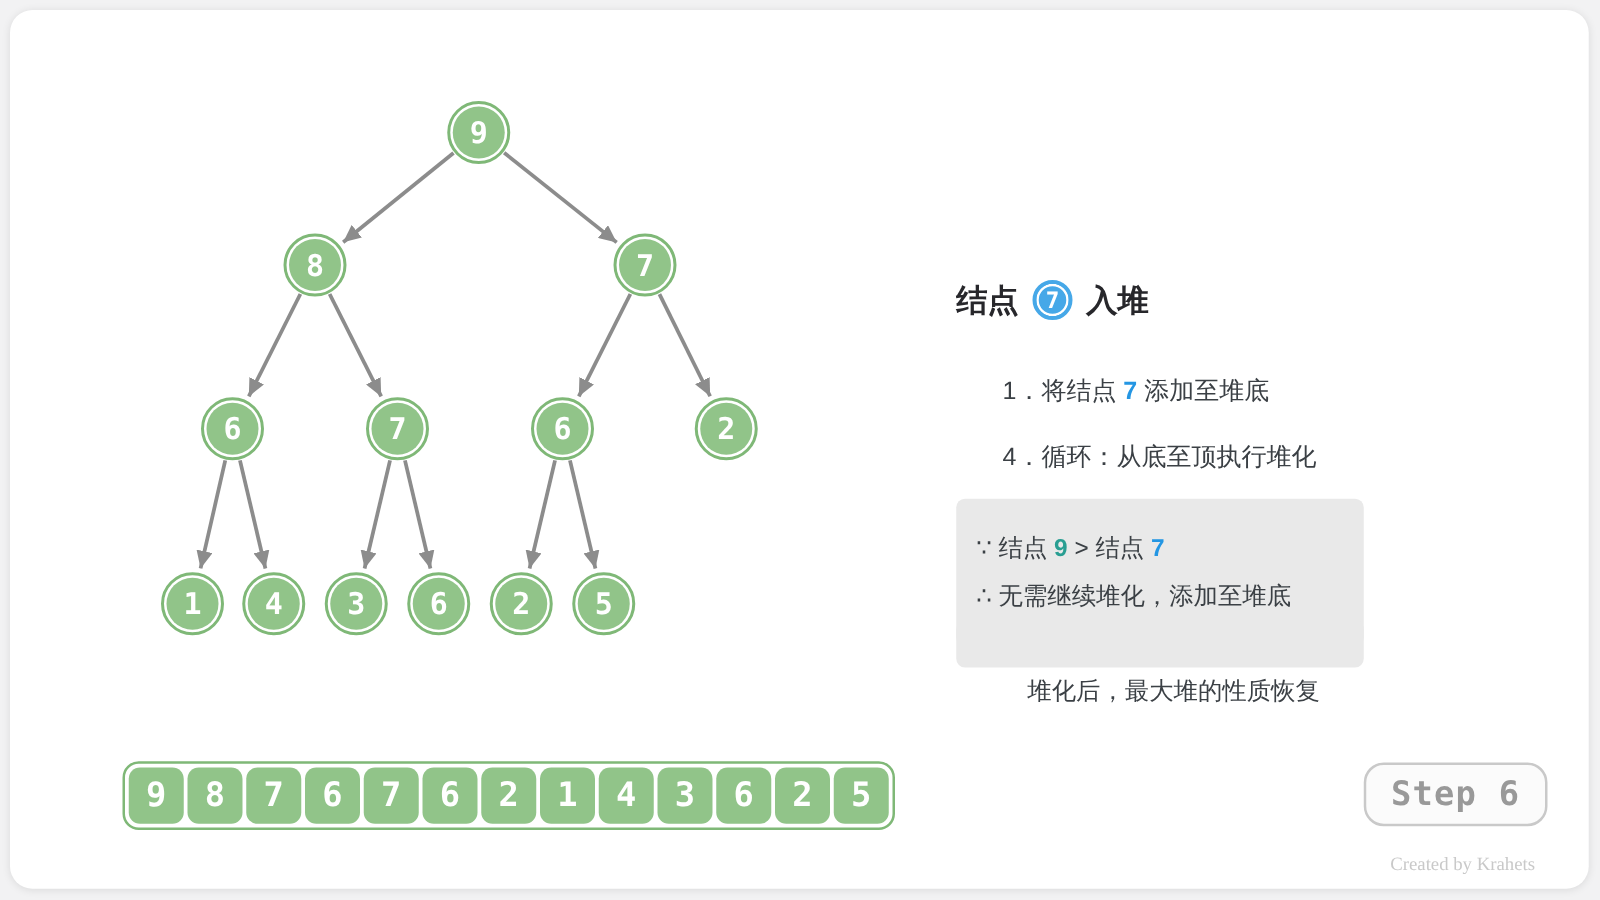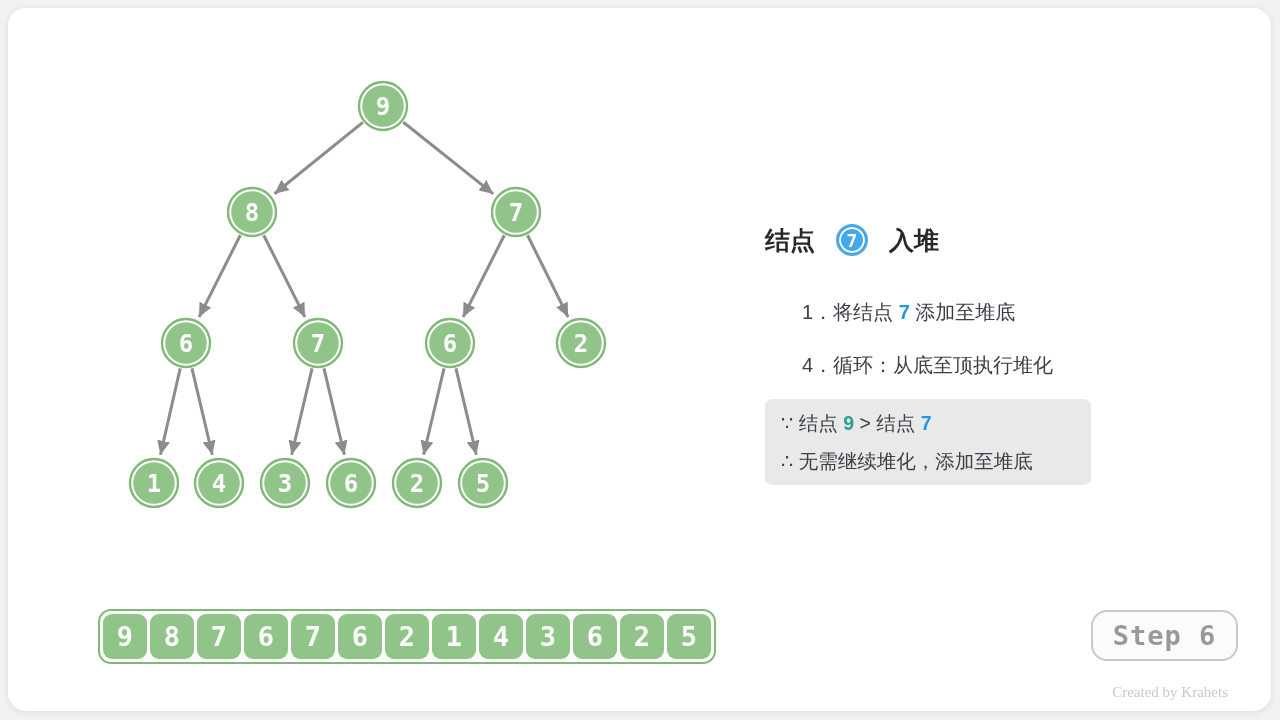--- a/index.html
+++ b/index.html
@@ -21,21 +21,21 @@
   .tree-svg { position: absolute; left: 0; top: 0; }
   .tree-node-text {
     fill: #ffffff;
     font-family: "DejaVu Sans Mono", monospace;
     font-size: 24px;
     font-weight: bold;
     text-anchor: middle;
   }
   .heading {
     position: absolute; left: 757px; top: 212px;
-    display: flex; align-items: center; gap: 21px;
+    display: flex; align-items: center; gap: 11px;
     font-size: 25px; font-weight: bold; color: #27272b;
     height: 40px;
   }
   .badge {
     width: 32px; height: 32px;
     border-radius: 50%;
     background: var(--blue);
     border: 3px solid var(--blue);
     box-shadow: inset 0 0 0 2px #ffffff;
     color: #fff; font-size: 18px; font-weight: bold;
@@ -45,21 +45,21 @@
   .steps { position: absolute; left: 757px; top: 291px; margin-left: 37px; }
   .step-line {
     font-size: 20px; color: var(--text);
     height: 26px; margin-bottom: 27px;
     white-space: pre;
   }
   .hl { font-weight: bold; }
   .note-box {
     position: absolute; left: 757px; top: 391px;
     width: 326px;
-    padding: 5px 16px;
+    padding: 21px 16px;
     background: var(--box-bg);
     border-radius: 7px;
     font-size: 19.5px; line-height: 38px;
     color: var(--text);
   }
   .note-line { white-space: pre; }
   .result-box {
     position: absolute; left: 757px; top: 488px;
     width: 326px; height: 38px; line-height: 38px;
     background: var(--box-bg);
@@ -204,20 +204,23 @@
   <div class="steps" id="steps">
       <div class="step-line"><span>1．将结点 </span><span class="hl" style="color: rgb(36, 150, 227);">7</span><span> 添加至堆底</span></div>
       <div class="step-line"><span>4．循环：从底至顶执行堆化</span></div>
     </div>
 
   <div class="note-box" id="note-box">
       <div class="note-line"><span>∵ 结点 </span><span class="hl" style="color: rgb(41, 158, 146);">9</span><span> &gt; 结点 </span><span class="hl" style="color: rgb(36, 150, 227);">7</span></div>
       <div class="note-line"><span>∴ 无需继续堆化，添加至堆底</span></div>
     </div>
 
+  <div class="result-box">
+    <span>堆化后，最大堆的性质恢复</span>
+  </div>
 
   <div class="array-wrap" id="array-wrap">
       <div class="cell">9</div>
       <div class="cell">8</div>
       <div class="cell">7</div>
       <div class="cell">6</div>
       <div class="cell">7</div>
       <div class="cell">6</div>
       <div class="cell">2</div>
       <div class="cell">1</div>

